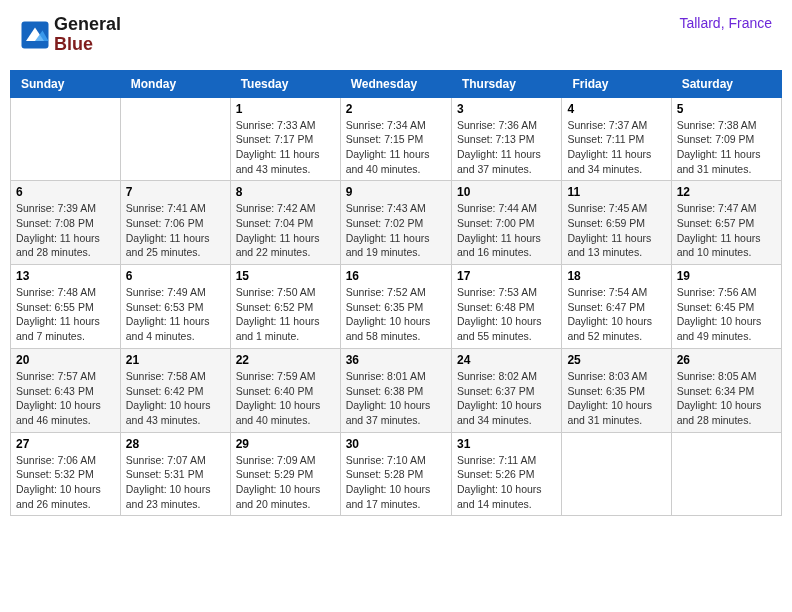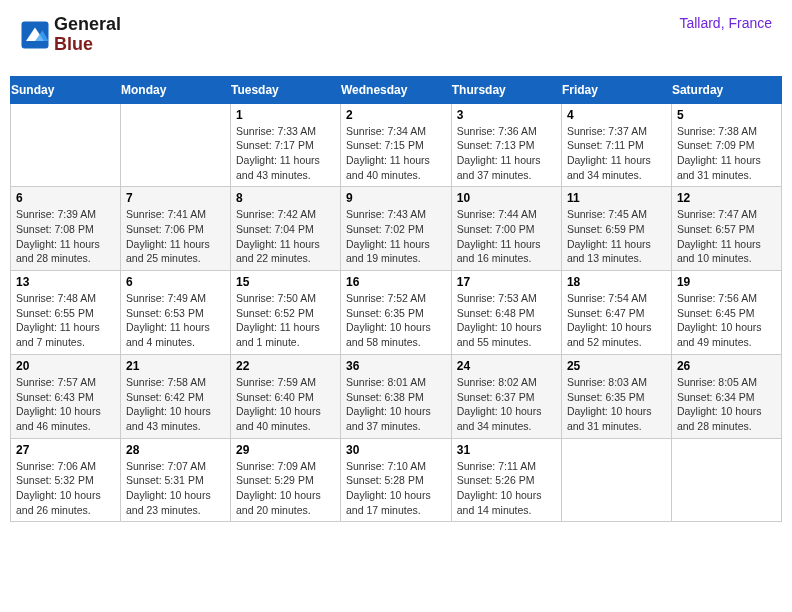--- a/index.html
+++ b/index.html
@@ -7,21 +7,21 @@
       font-family: Arial, sans-serif;
       background: #fff;
       width: 792px;
       min-height: 612px;
       padding: 10px;
     }
     .header {
       display: flex;
       justify-content: space-between;
       align-items: flex-start;
-      margin-bottom: 16px;
+      margin-bottom: 10px;
       padding: 5px 10px;
     }
     .logo {
       display: flex;
       align-items: center;
     }
     .logo-text {
       font-size: 18px;
       font-weight: bold;
       color: #1a1a1a;
@@ -45,21 +45,21 @@
       color: #6d28d9;
     }
     .calendar {
       width: 100%;
       border-collapse: collapse;
       font-size: 11px;
     }
     .calendar th {
       background: #1565C0;
       color: #fff;
-      padding: 6px 0;
+      padding: 6px 10px;
       text-align: left;
       font-size: 12px;
       font-weight: bold;
       border: 1px solid #1565C0;
     }
     .calendar td {
       border: 1px solid #ccc;
       vertical-align: top;
       padding: 4px 5px;
       width: 113px;

